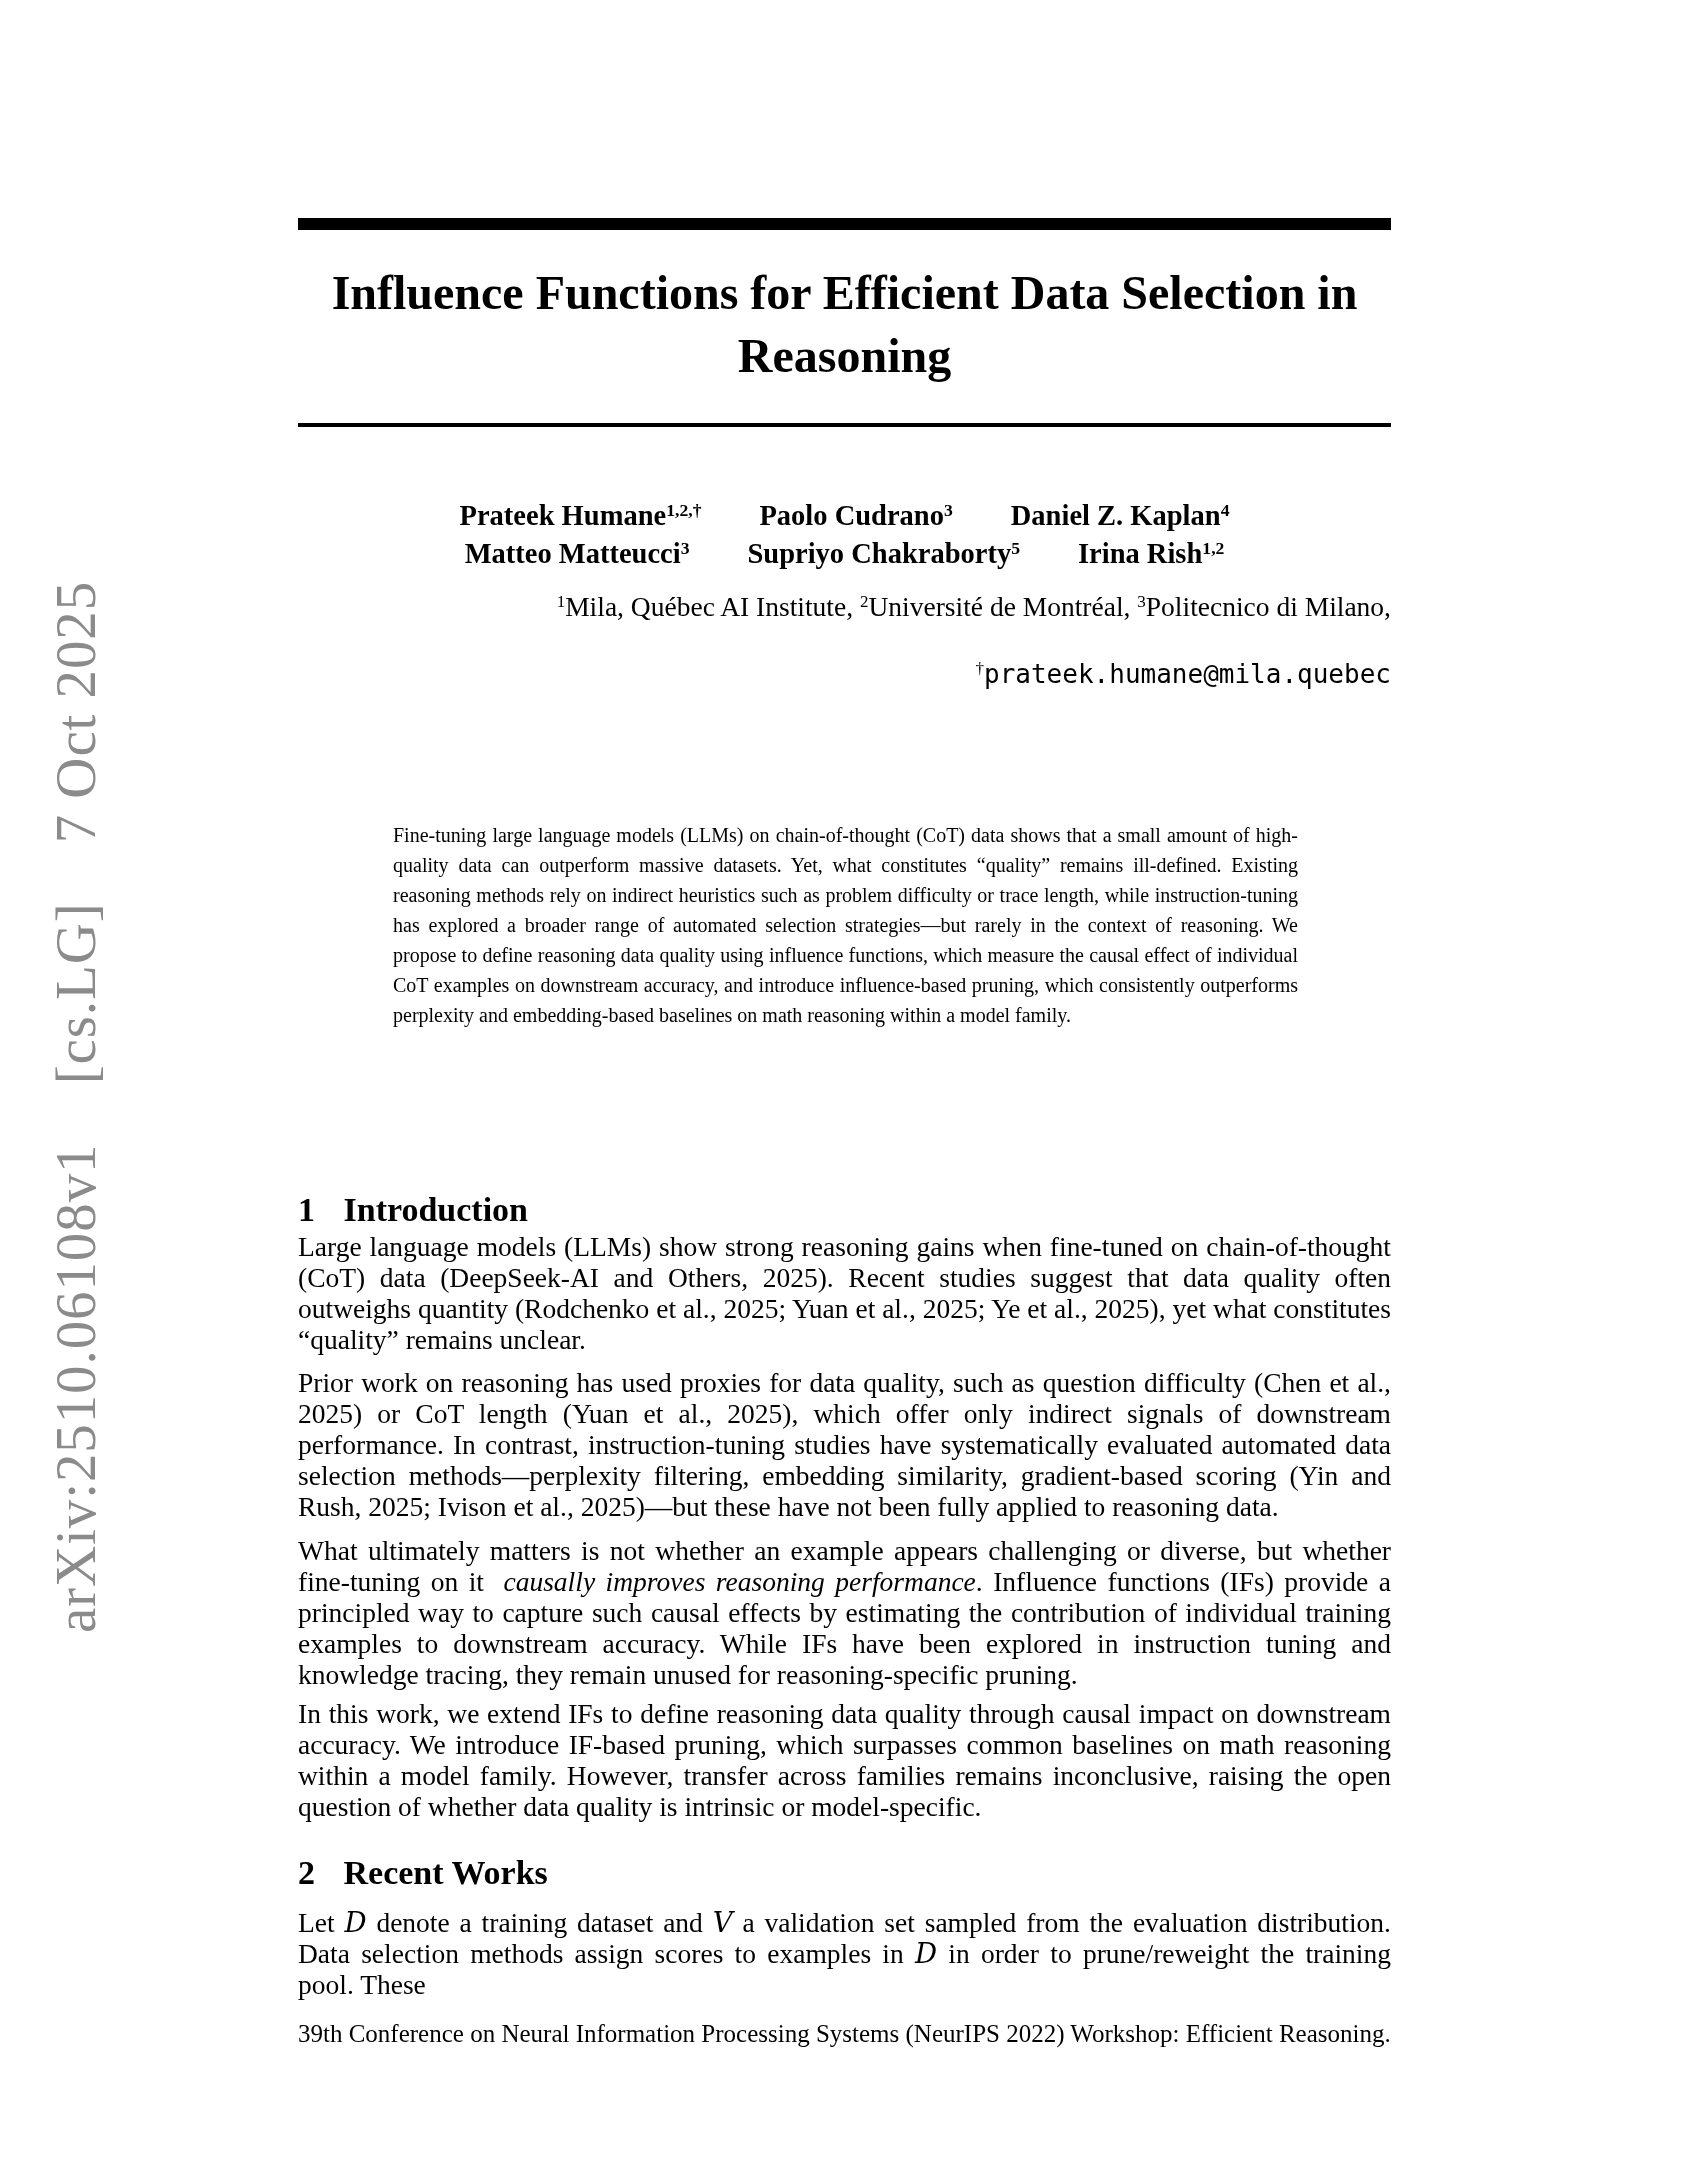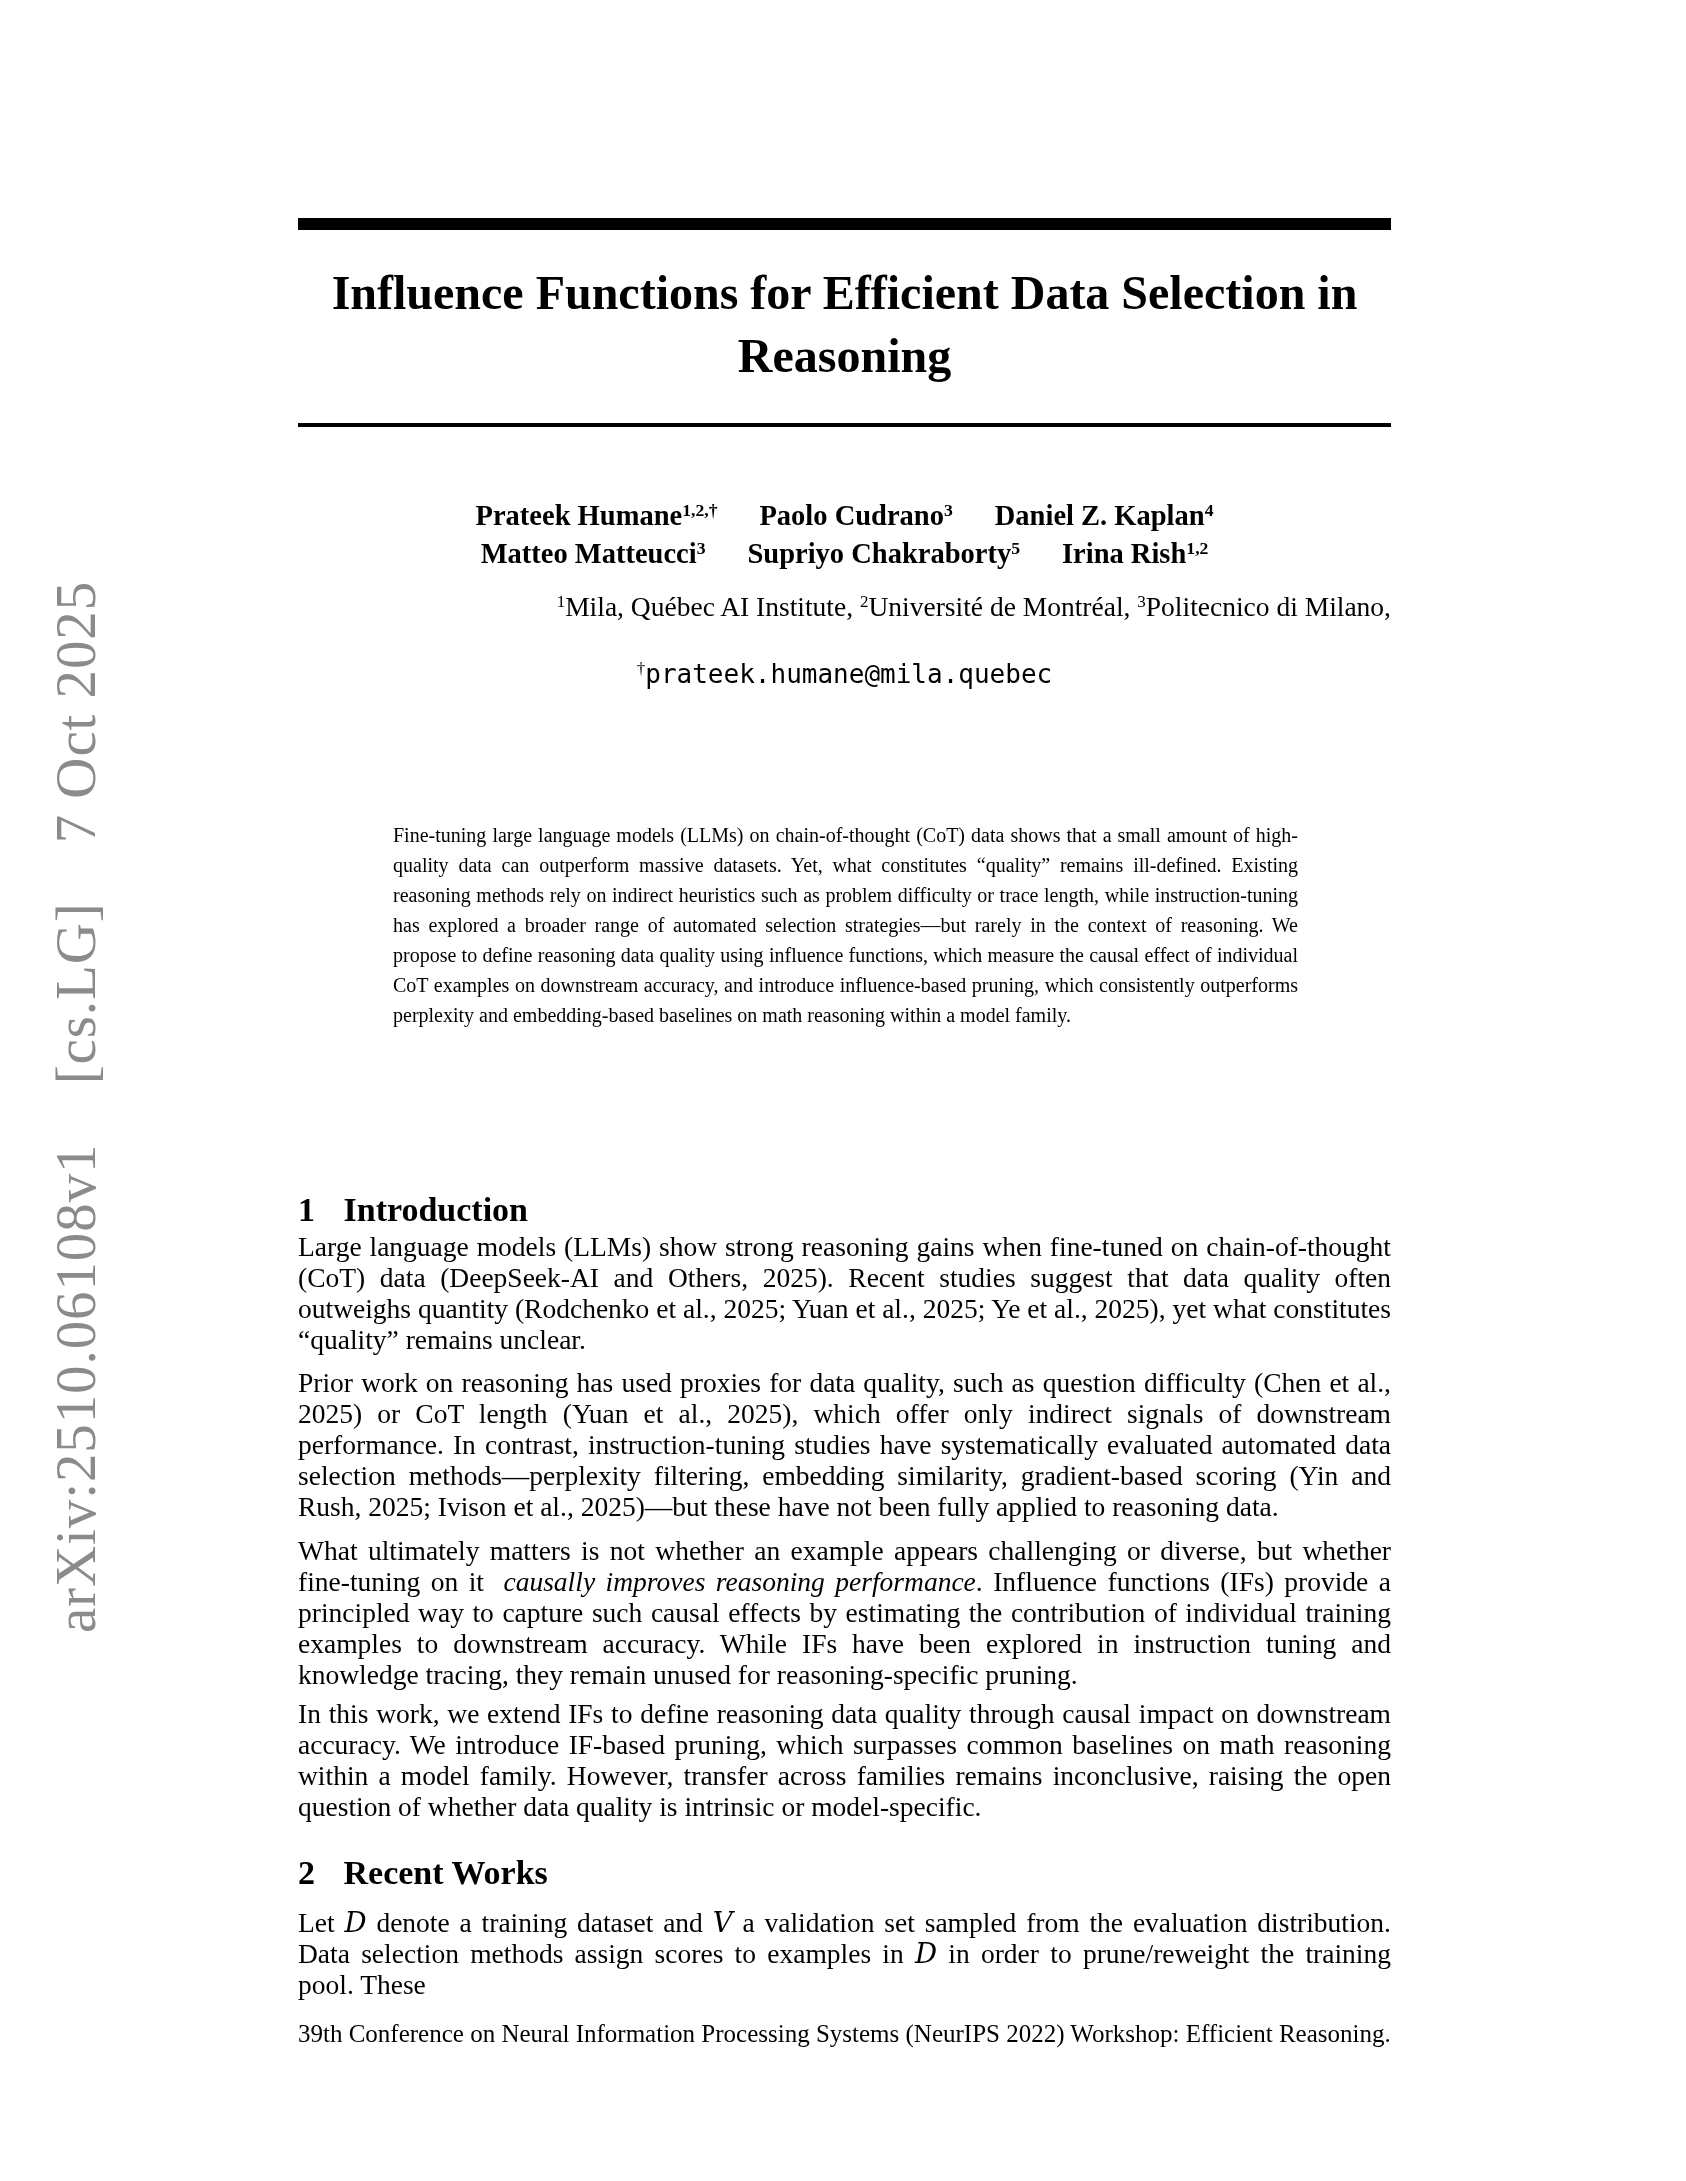--- a/index.html
+++ b/index.html
@@ -18,25 +18,25 @@
   .watermark .seg:last-child { margin-right:0; }
   .content { position:absolute; left:298px; top:0; width:1093px; height:2182px; }
   .abs { position:absolute; left:0; width:1093px; }
   .rule-thick { top:218px; height:12px; background:#000; }
   .rule-thin  { top:423px; height:3.7px;  background:#000; }
   .title {
     top:261px; text-align:center; font-weight:bold;
     font-size:48px; line-height:63px;
   }
   .author-rows { top:497px; }
-  .author-row { display:flex; justify-content:center; column-gap:42px;
+  .author-row { display:flex; justify-content:center; column-gap:58px;
     font-weight:bold; font-size:28.5px; line-height:38px; }
   .sup { font-size:0.62em; position:relative; top:-0.5em; line-height:0; }
   .affils { top:590px; text-align:right; font-size:27.5px; line-height:34px; }
-  .email-line { top:658px; text-align:center; font-size:27.5px; }
+  .email-line { top:658px; text-align:right; font-size:27.5px; }
   .email-line .mono { font-family:"DejaVu Sans Mono", monospace; font-size:26px; }
   .abstract-head { top:765px; text-align:center; font-weight:bold; font-size:33px; }
   .abstract-body {
     top:820px; left:95px; width:905px;
     text-align:justify; font-size:20px; line-height:30px;
   }
   .section-heading { display:flex; align-items:baseline; column-gap:28.5px;
     font-weight:bold; font-size:34px; }
   .h-intro { top:1191px; }
   .h-related { top:1854px; }

